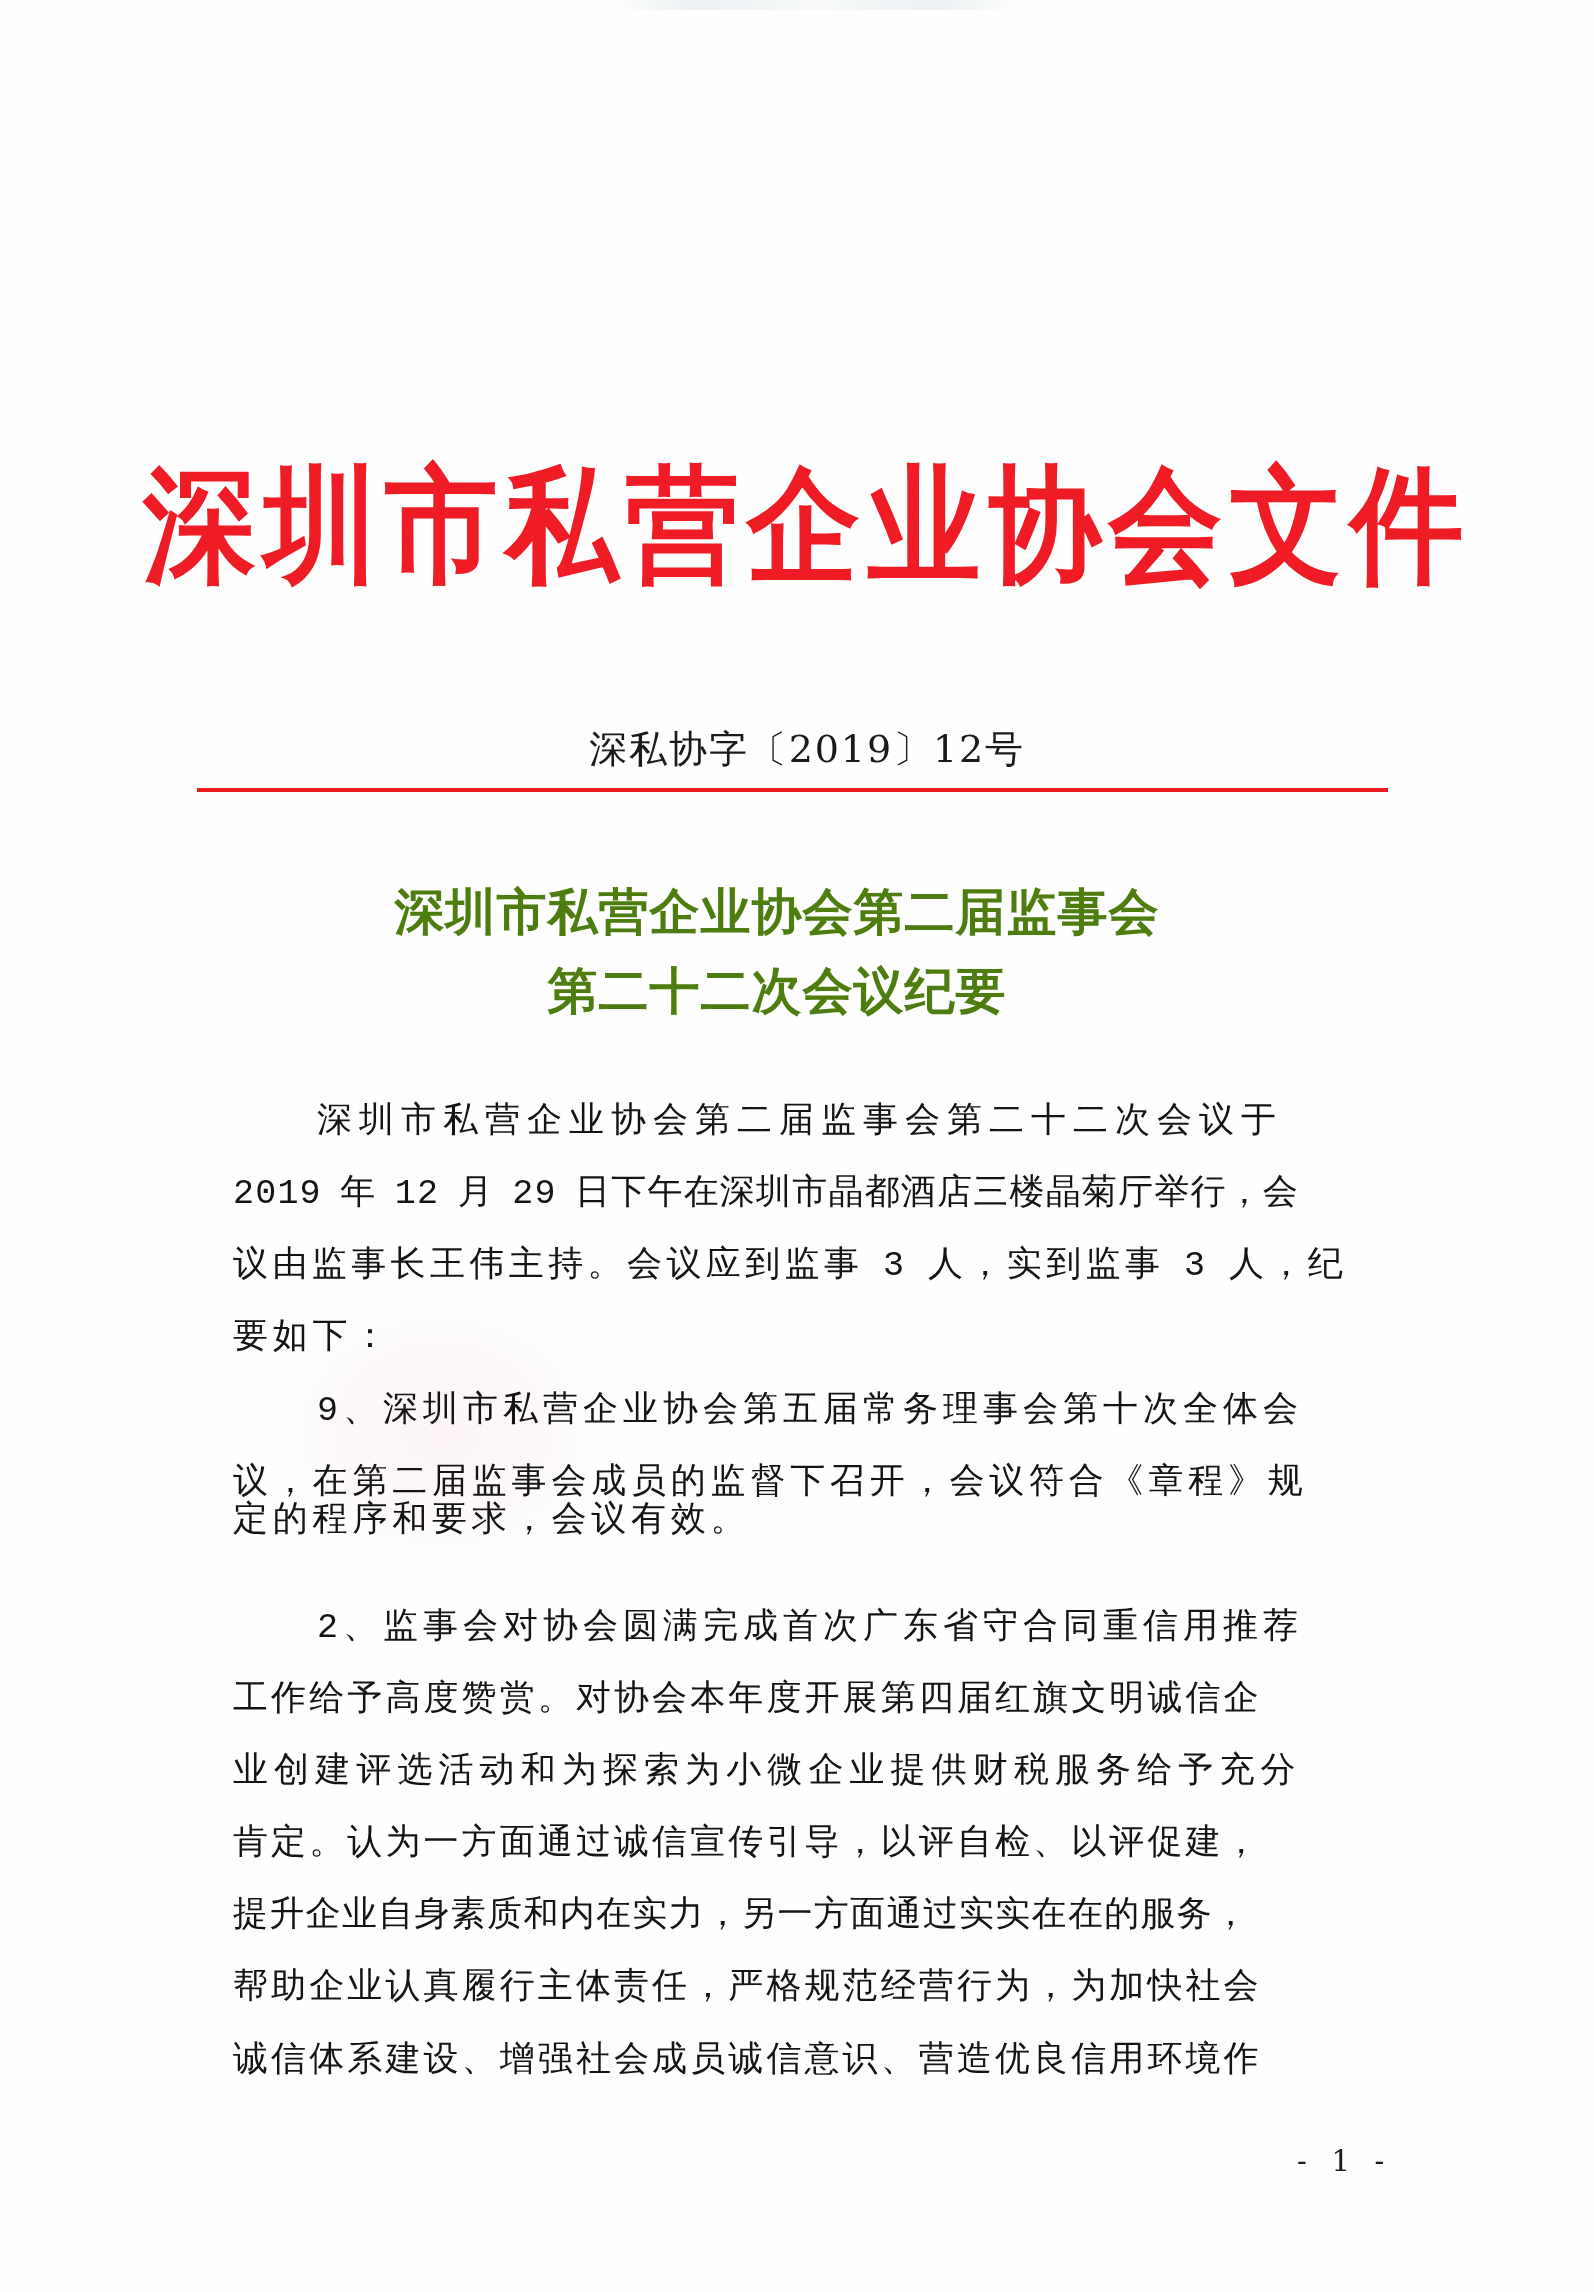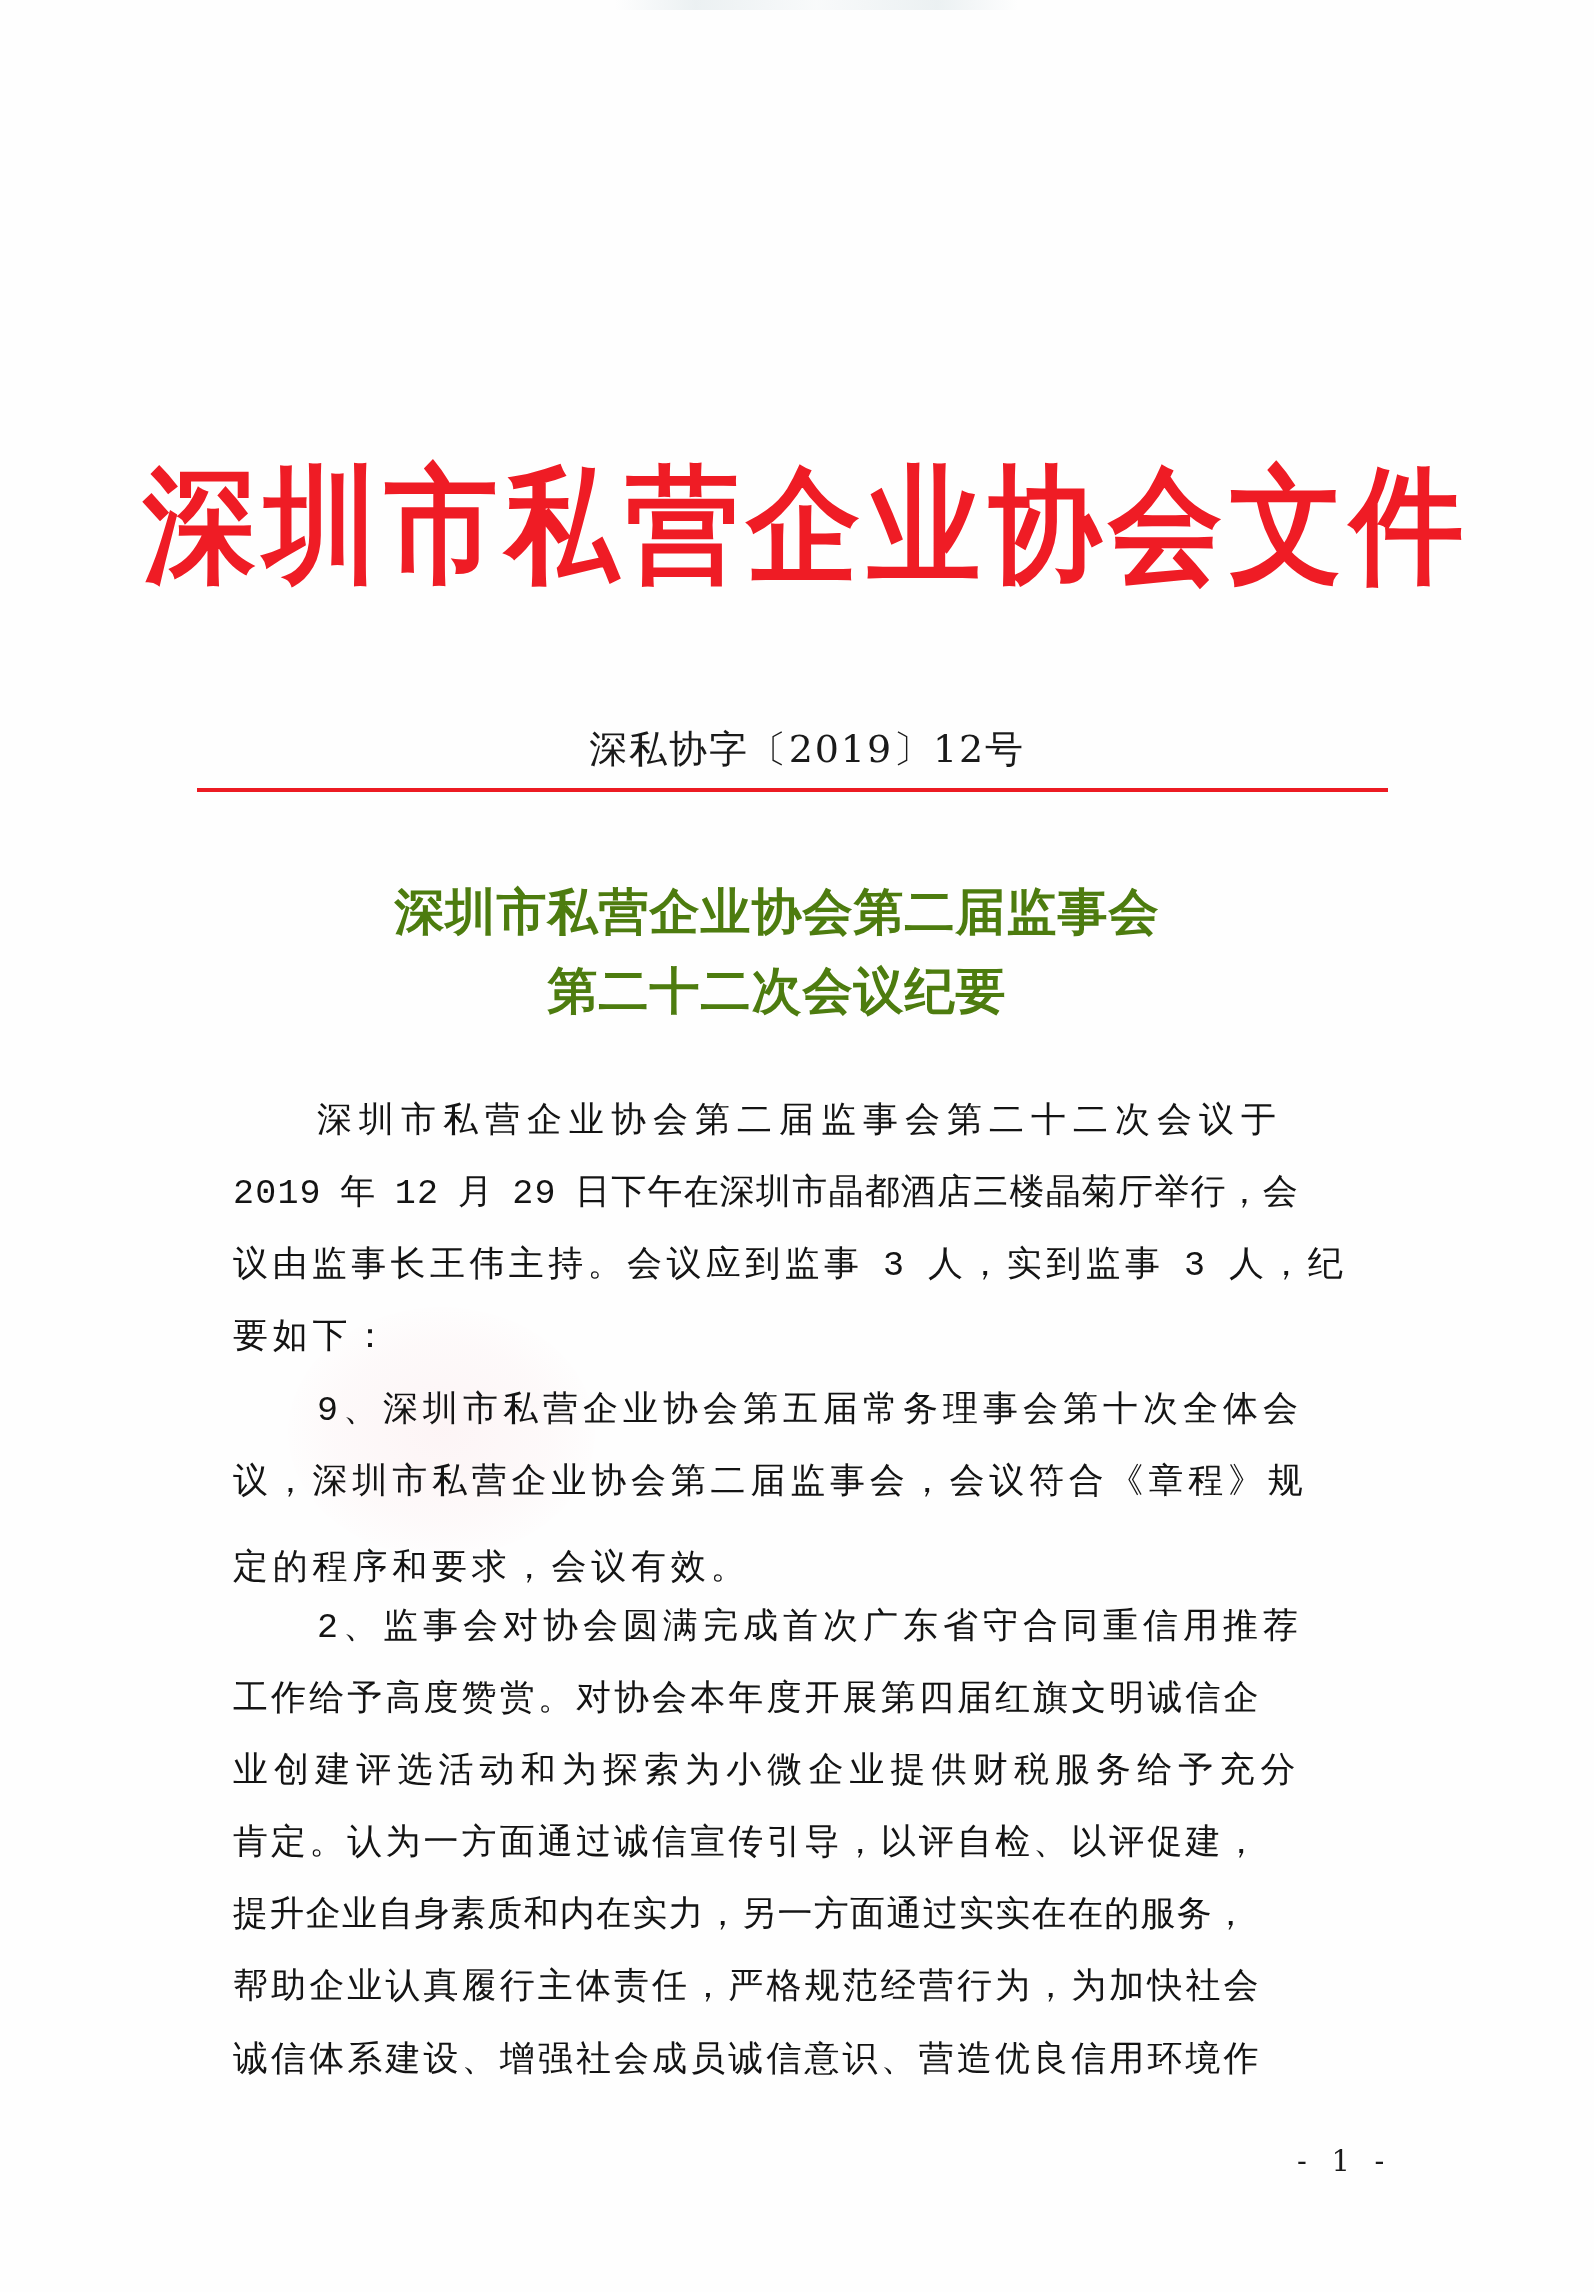--- a/index.html
+++ b/index.html
@@ -125,22 +125,22 @@
 
   <div class="title l1">深圳市私营企业协会第二届监事会</div>
   <div class="title l2">第二十二次会议纪要</div>
 
   <div class="line" style="top:1101px; left:317px; letter-spacing:7px;">深圳市私营企业协会第二届监事会第二十二次会议于</div>
   <div class="line" style="top:1173px; letter-spacing:1.2px; word-spacing:-3.8px;">2019 年 12 月 29 日下午在深圳市晶都酒店三楼晶菊厅举行，会</div>
   <div class="line" style="top:1245px; letter-spacing:4.4px; word-spacing:-5.8px;text-align:right;">议由监事长王伟主持。会议应到监事 3 人，实到监事 3 人，纪</div>
   <div class="line" style="top:1317px; letter-spacing:4.8px;">要如下：</div>
 
   <div class="line" style="top:1390px; left:317px; letter-spacing:5px;">9、深圳市私营企业协会第五届常务理事会第十次全体会</div>
-  <div class="line" style="top:1462px; letter-spacing:4.8px;">议，深圳市私营企业协会第二届监事会，会议符合《章程》规</div>
-  <div class="line" style="top:1548px; letter-spacing:4.8px;text-align:center;">定的程序和要求，会议有效。</div>
+  <div class="line" style="top:1462px; letter-spacing:4.8px;">议，在第二届监事会成员的监督下召开，会议符合《章程》规</div>
+  <div class="line" style="top:1500px; letter-spacing:4.8px;text-align:center;">定的程序和要求，会议有效。</div>
 
   <div class="line" style="top:1607px; left:317px; letter-spacing:5px;">2、监事会对协会圆满完成首次广东省守合同重信用推荐</div>
   <div class="line" style="top:1679px; letter-spacing:3.1px;">工作给予高度赞赏。对协会本年度开展第四届红旗文明诚信企</div>
   <div class="line" style="top:1751px; letter-spacing:6.1px;">业创建评选活动和为探索为小微企业提供财税服务给予充分</div>
   <div class="line" style="top:1823px; letter-spacing:3.1px;">肯定。认为一方面通过诚信宣传引导，以评自检、以评促建，</div>
   <div class="line" style="top:1895px; letter-spacing:1.3px;">提升企业自身素质和内在实力，另一方面通过实实在在的服务，</div>
   <div class="line" style="top:1967px; letter-spacing:3.1px;">帮助企业认真履行主体责任，严格规范经营行为，为加快社会</div>
   <div class="line" style="top:2040px; letter-spacing:3.1px;">诚信体系建设、增强社会成员诚信意识、营造优良信用环境作</div>
 
   <div class="page-number">- 1 -</div>

